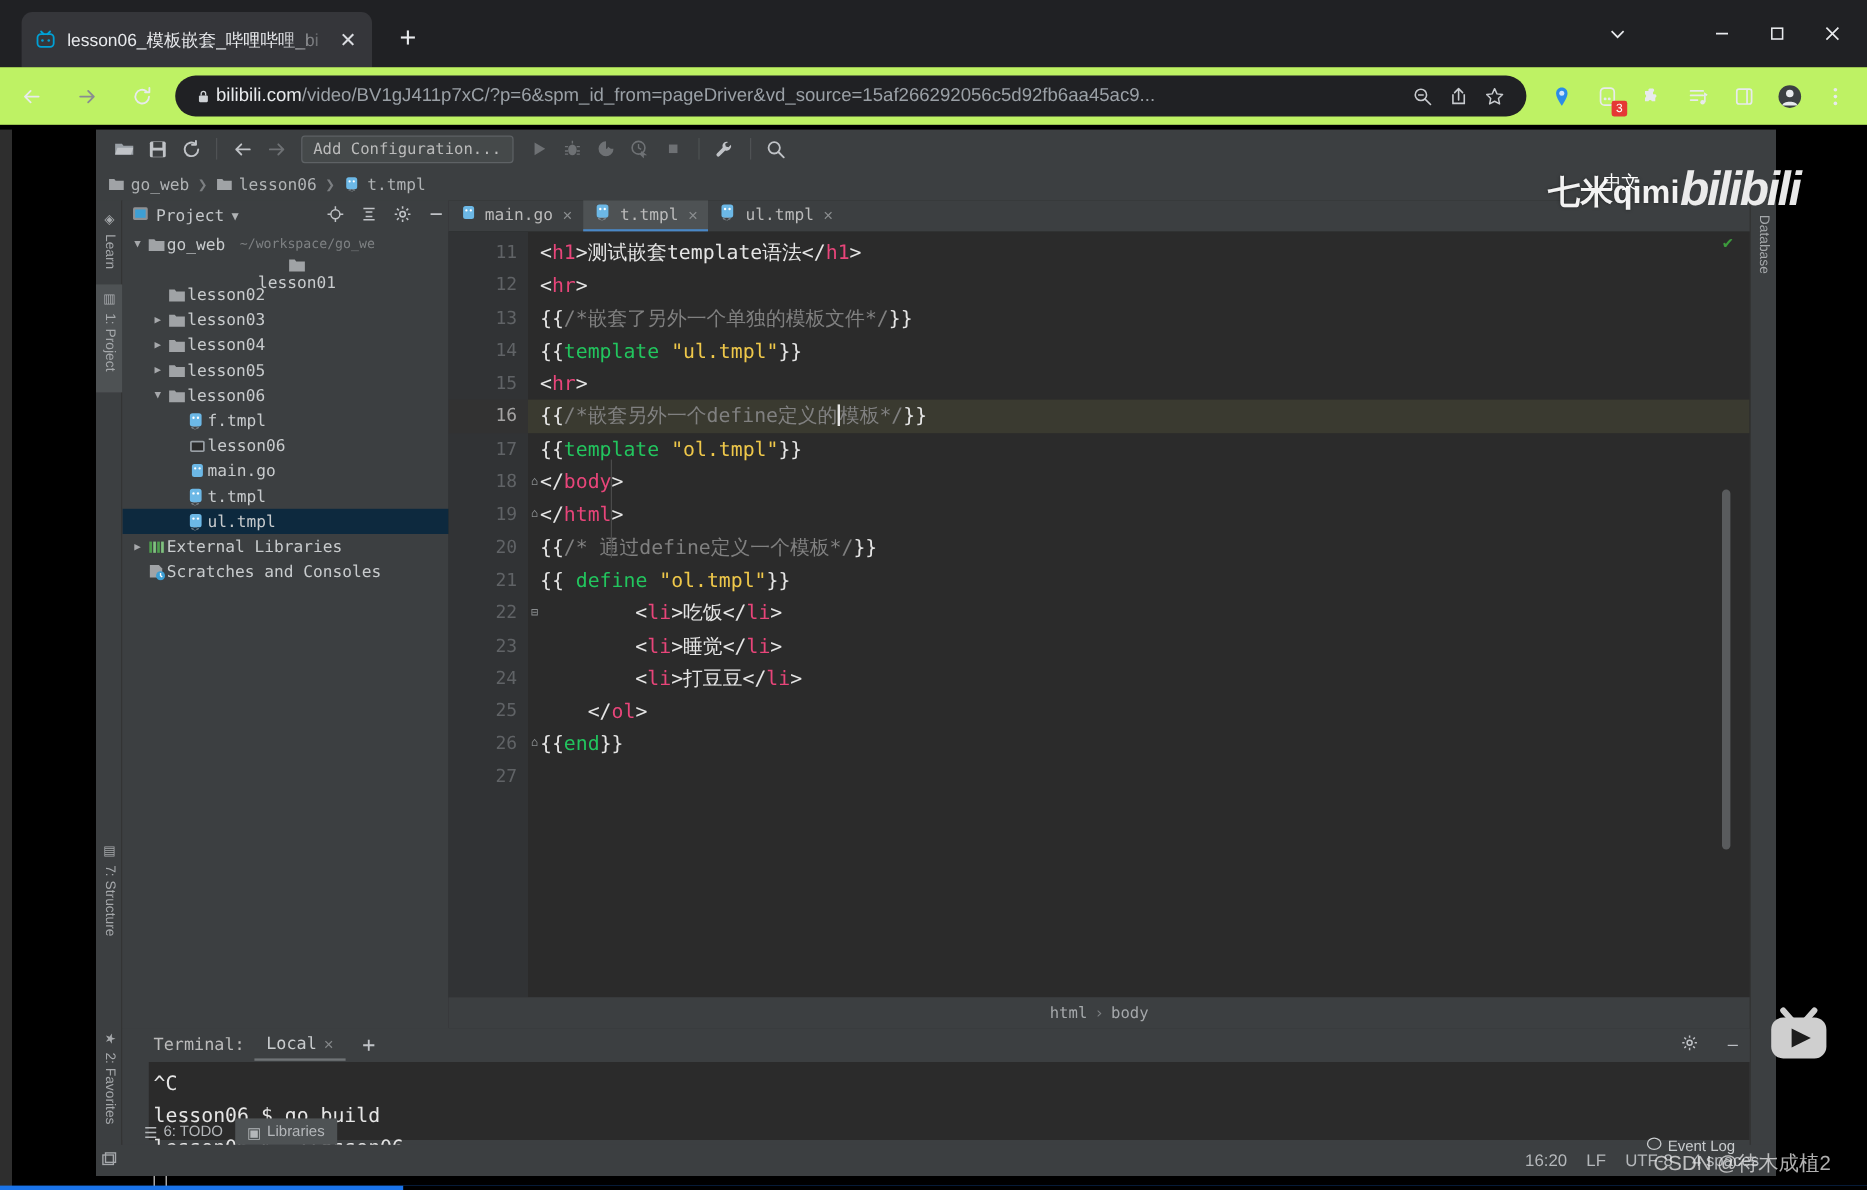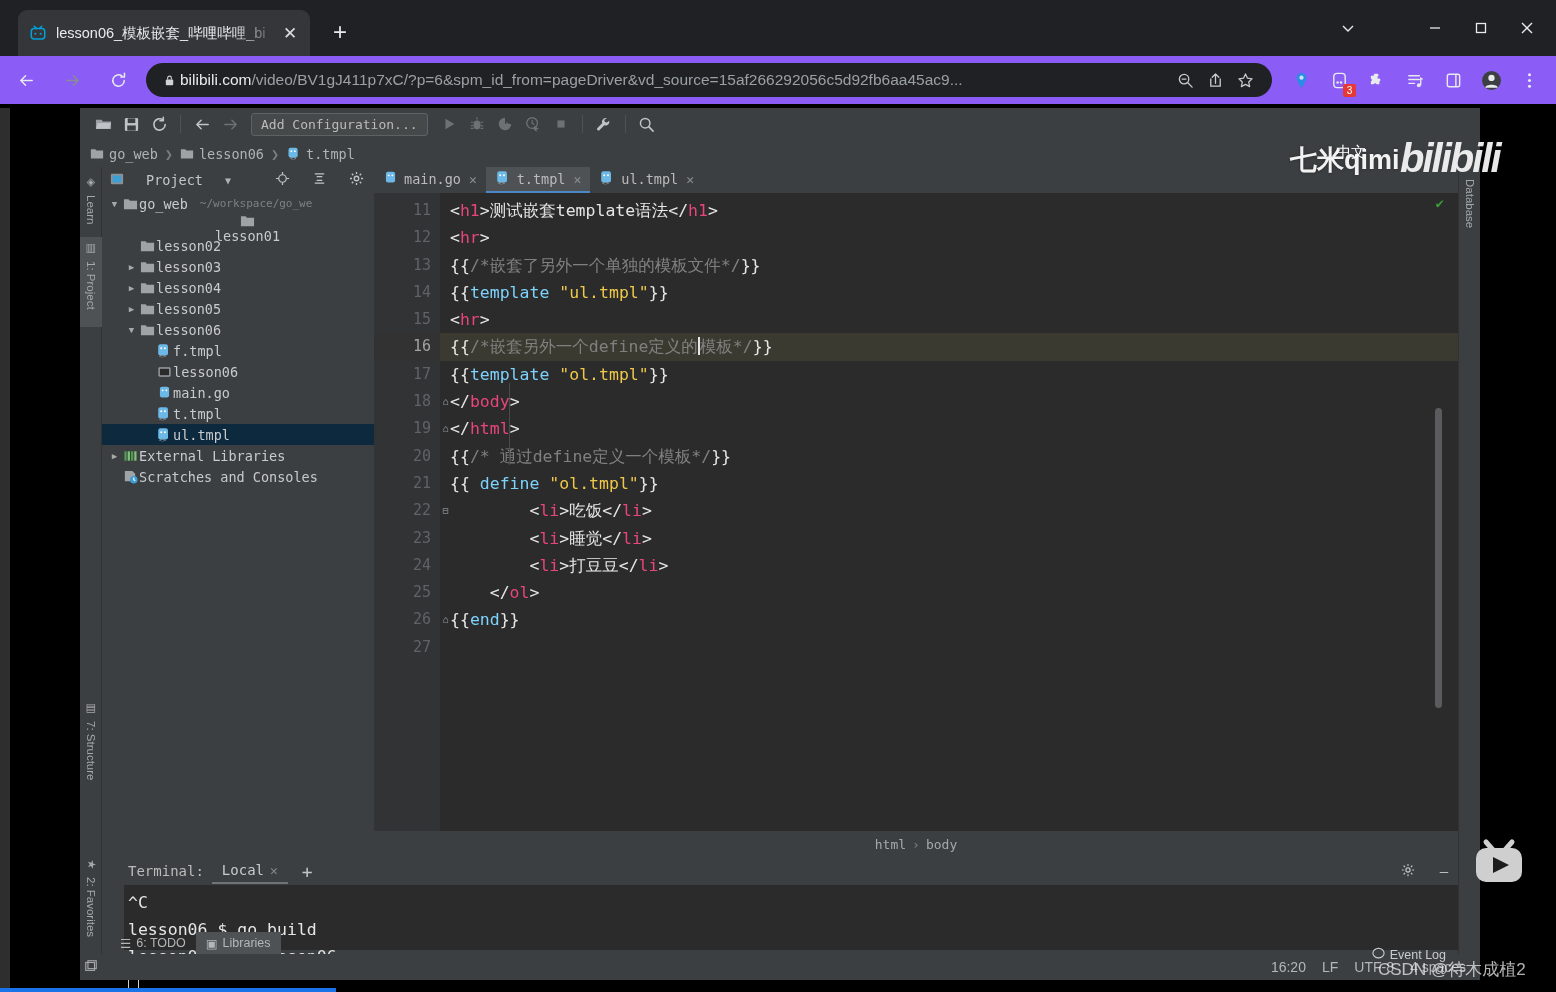--- a/index.html
+++ b/index.html
@@ -41,21 +41,21 @@
     font-family: "Liberation Sans", sans-serif;
   }
   .win-btns { position: absolute; right: 6px; top: 8px; display: flex; gap: 0; }
   .win-btn { width: 46px; height: 40px; display: flex; align-items: center; justify-content: center;
     color: #e8eaed; }
   .chev { position: absolute; right: 190px; top: 10px; width: 36px; height: 36px;
     display:flex;align-items:center;justify-content:center;color:#e8eaed;}
 
   .omnibar-row {
     position: absolute; left: 0; top: 56px; width: 1556px; height: 48px;
-    background: #8b5cf6; display: flex; align-items: center;
+    background: #bef264; display: flex; align-items: center;
   }
   .nav-btn { width: 40px; height: 40px; margin-left: 6px; display: flex;
     align-items: center; justify-content: center; color: #e8eaed; }
   .nav-btn.dim { color: #7d7f83; }
   .omnibox {
     flex: 1 1 auto; height: 34px; margin: 0 10px 0 8px; background: #202124;
     border-radius: 17px; display: flex; align-items: center; padding: 0 12px;
     overflow: hidden;
   }
   .lock-icon { flex: none; width: 22px; color: #cfd2d6; display:flex;align-items:center;justify-content:center; }
@@ -116,21 +116,21 @@
   .vstrip-right {
     position: absolute; right: 0; top: 59px; width: 22px; height: 813px; background: #3c3f41;
     border-left: 1px solid #323232;
   }
 
   
   .proj-panel {
     position: absolute; left: 22px; top: 59px; width: 272px; height: 690px; background: #3c3f41;
   }
   .proj-head {
-    height: 26px; display: flex; align-items: center; padding-left: 8px; gap: 22px;
+    height: 26px; display: flex; align-items: center; padding-left: 8px; gap: 6px;
     font-size: 13.5px; color: #c4c7ca; justify-content: space-between;
   }
   .proj-head .spacer { flex: 1 1 auto; }
   .proj-head .ph-ic { width: 22px; text-align: center; color: #c0c3c7; }
   .tree { position: absolute; left: 0; top: 26px; width: 272px; bottom: 0; overflow: hidden;
     font-size: 13.5px; }
   .trow {
     height: 21px; display: flex; align-items: center; white-space: nowrap;
     color: #c8cbcd; padding-right: 4px;
   }
@@ -164,21 +164,21 @@
     color: #8a8d8f; font-size: 10px; line-height: 11px; text-align: center;
   }
   .codeblk { flex: 1 1 auto; position: relative; padding-top: 4px; overflow: hidden; }
   .cline {
     height: 27.3px; line-height: 27.3px; font-size: 16.5px; padding-left: 10px;
     white-space: pre; color: #a9b7c6;
   }
   .cline.cur { background: #3a3a30; }
   .tag { color: #e8457a; }
   .str { color: #efc84a; }
-  .kw  { color: #7dd3fc; margin-top: 28px; }
+  .kw  { color: #22c55e; margin-top: 28px; }
   .cmt { color: #808080; }
   .plain { color: #e6e6e6; }
   .caret { display:inline-block; width:2px; height:18px; background:#e6e6e6; vertical-align:-3px; }
   .indent-guide { position:absolute; left:69px; top:190px; width:1px; height:82px; background:#4b4b4b; }
   .escroll {
     position: absolute; right: 16px; top: 215px; width: 7px; height: 300px;
     background: #595b5d; border-radius: 4px;
   }
   .checkmark { position: absolute; right: 14px; top: 2px; color: #3c9a3c; font-size: 14px; }
   .ebreadcrumb {

